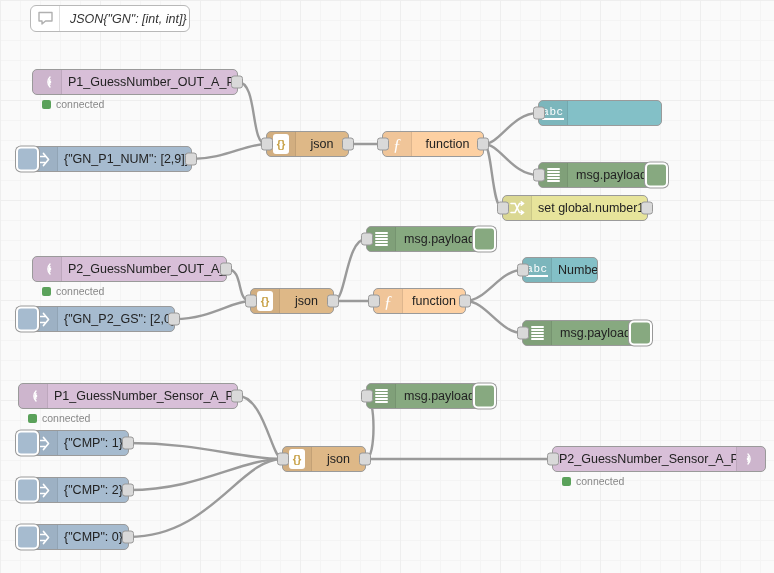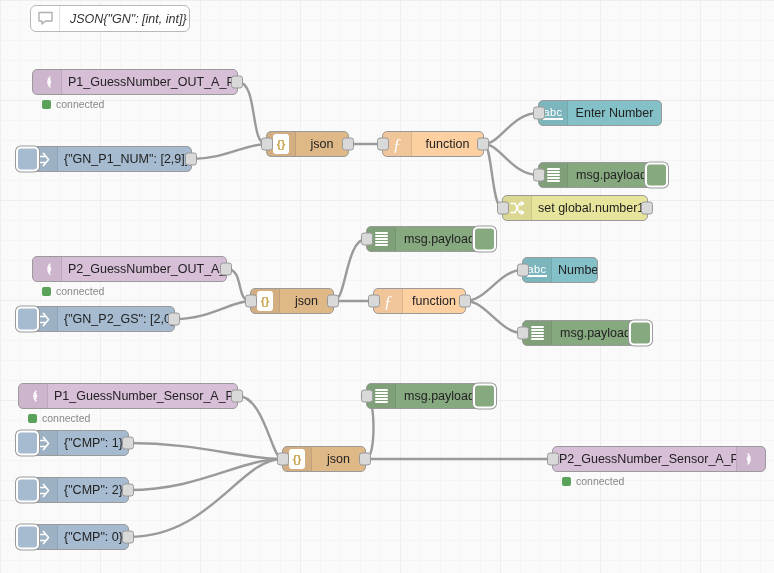--- a/index.html
+++ b/index.html
@@ -163,21 +163,21 @@
     width: 16px; height: 20px;
     background: #fff;
     border-radius: 3px;
     display: flex; align-items: center; justify-content: center;
     font-family: "Liberation Sans", sans-serif;
     font-size: 11px;
     color: #c8a248;
     font-weight: bold;
   }
   .abc-glyph {
-    font-family: Liberation Sans, sans-serif;
+    font-family: Liberation Mono, monospace;
     font-size: 11px;
     color: #ffffff;
     border-bottom: 2px solid #ffffff;
     line-height: 11px;
     letter-spacing: 0.5px;
   }
   .fx-glyph {
     font-family: "Liberation Serif", serif;
     font-style: italic;
     font-size: 17px;
@@ -271,21 +271,20 @@
           <span class="fx-glyph">ƒ</span>
         </span>
         <span class="label">function</span>
         <span class="port in"></span>
         <span class="port out"></span>
       </div>
       <div class="node n-template" style="left: 538px; top: 100px; width: 124px; height: 26px;">
         <span class="icon-box">
           <span class="abc-glyph">abc</span>
         </span>
-        <span class="label">Enter Number</span>
         <span class="port in"></span>
       </div>
       <div class="node n-debug" style="left: 538px; top: 162px; width: 118px; height: 26px;">
         <span class="icon-box">
           <span class="lines-glyph">
             <i></i>
             <i></i>
             <i></i>
             <i></i>
             <i></i>

